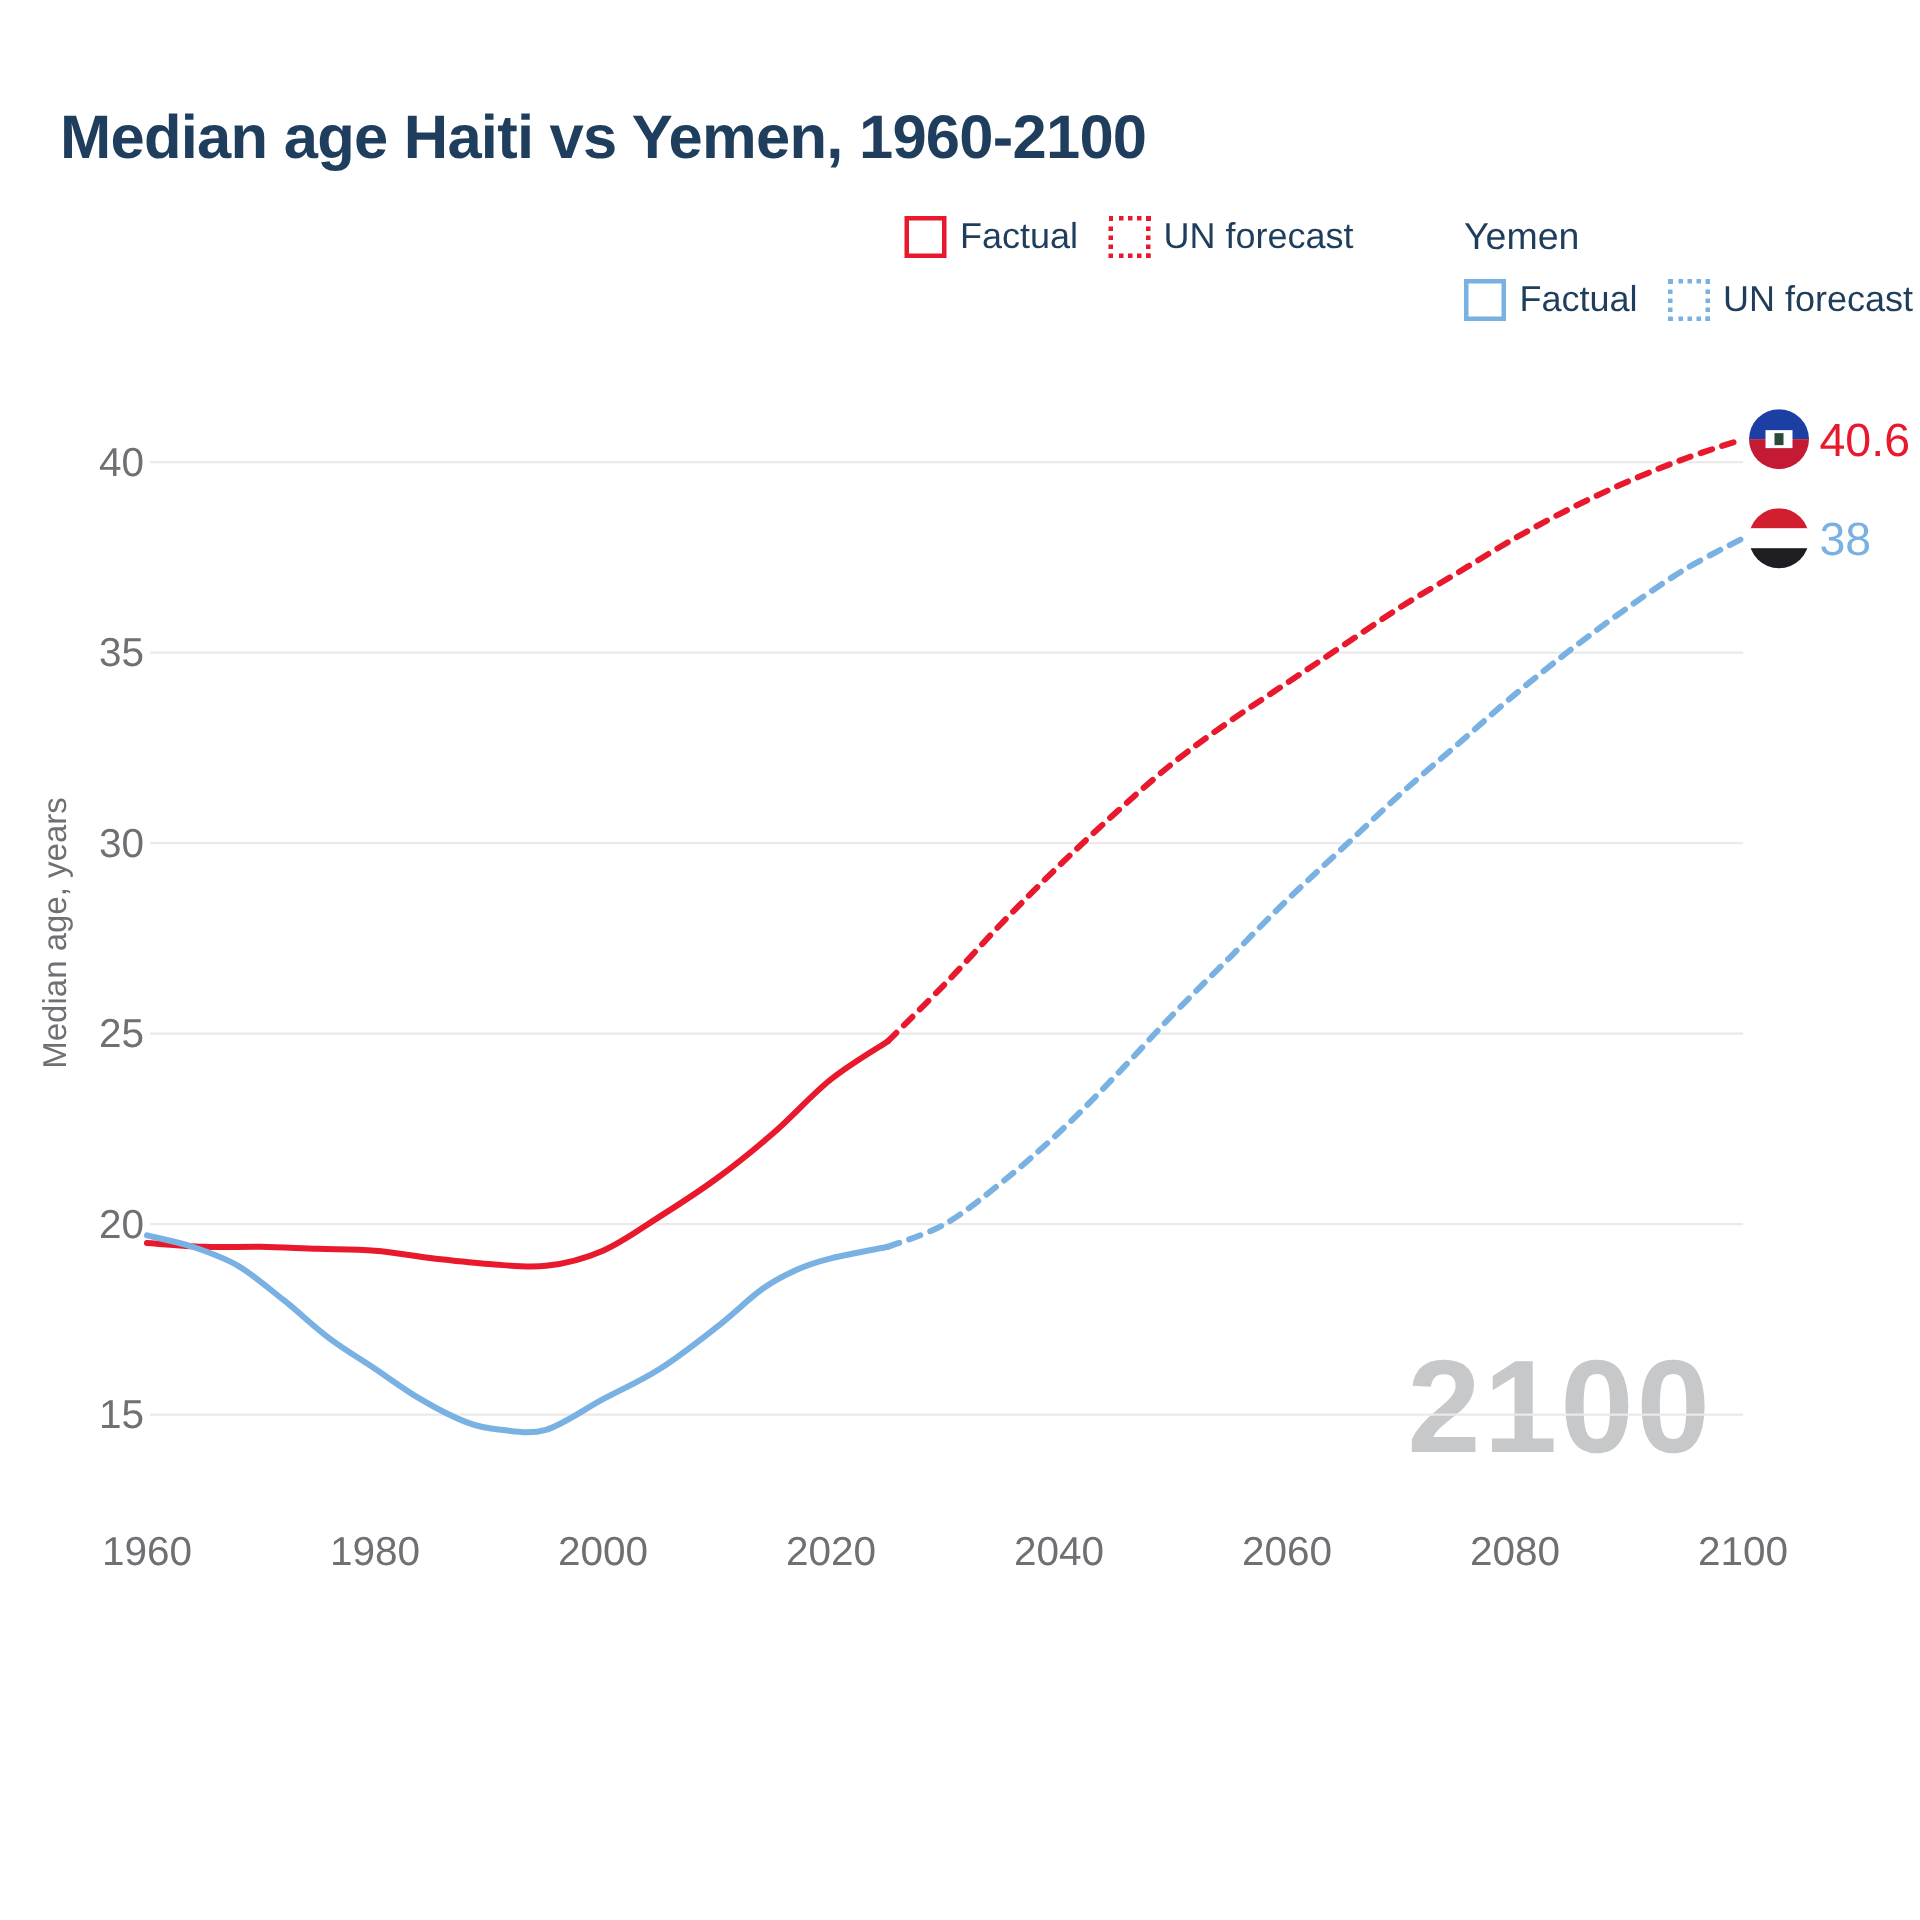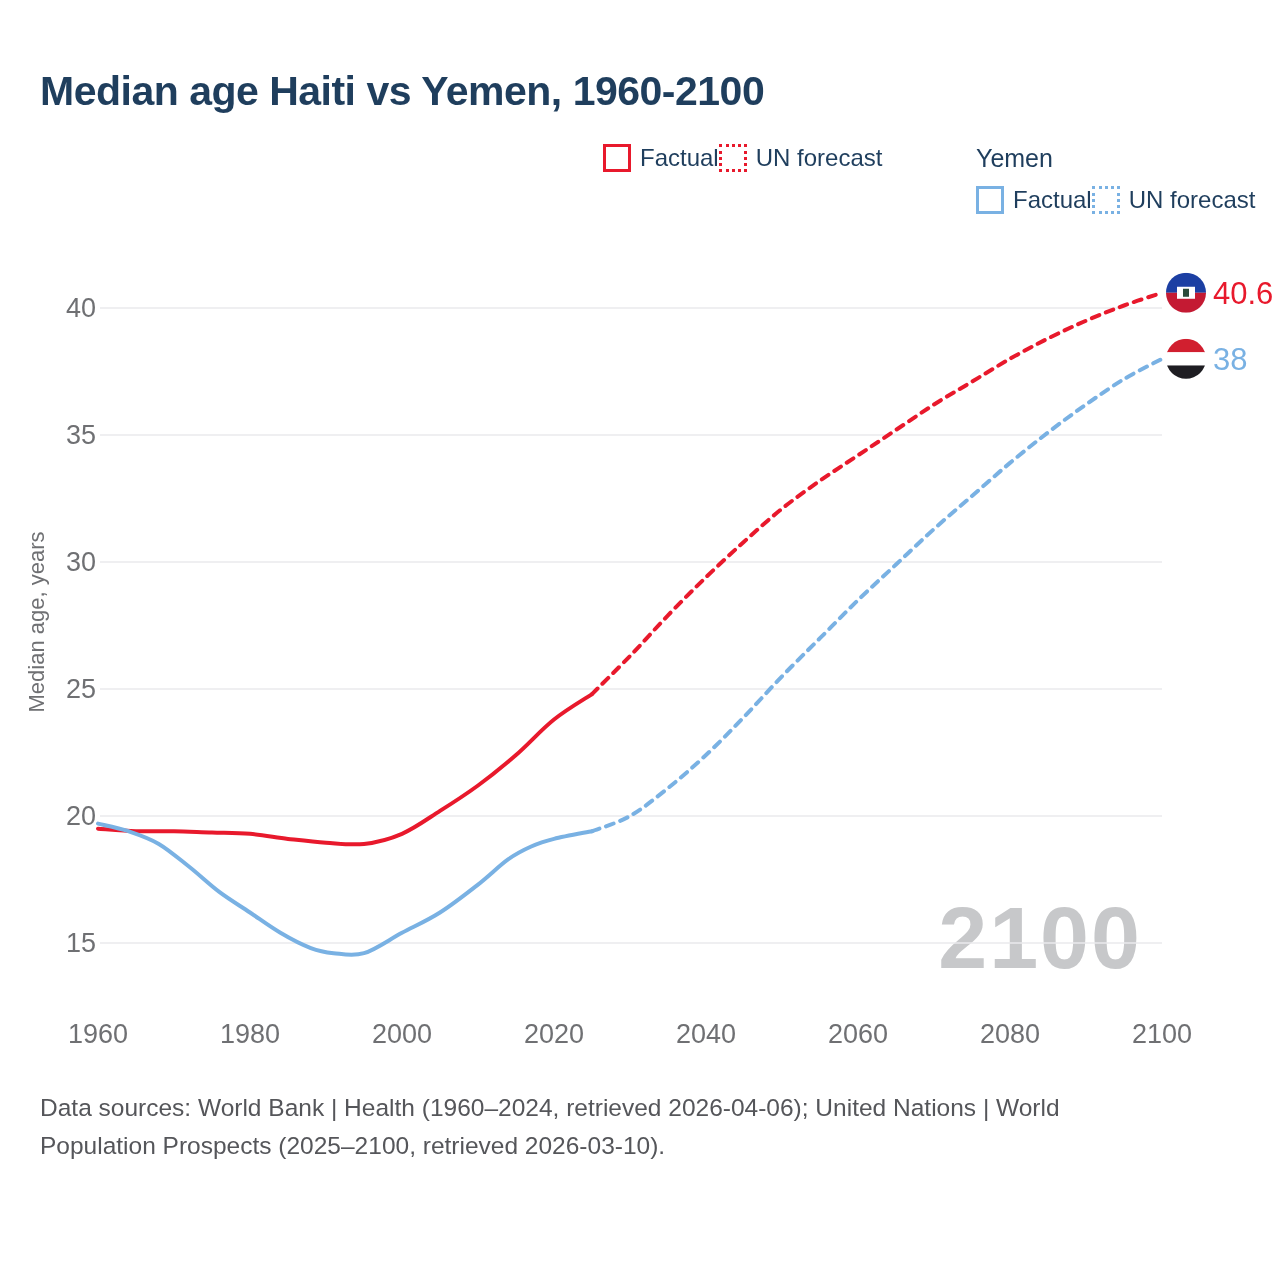--- a/index.html
+++ b/index.html
@@ -4,21 +4,21 @@
 <style>
   html,body{margin:0;padding:0;background:#ffffff;}
   body{width:1280px;height:1280px;position:relative;overflow:hidden;
        font-family:"Liberation Sans", sans-serif;}
   .abs{position:absolute;}
   .title{left:40px;top:68px;font-size:41px;font-weight:700;color:#1f3e5d;letter-spacing:-0.5px;text-align:right;}
   .legend-group{position:absolute;top:144px;}
   .legend-group.g0{left:603px;}
   .legend-group.g1{left:940px;margin-left:36px;}
   .legend-title{font-size:25px;color:#1f3e5d;margin-bottom:13px;}
-  .legend-row{display:flex;align-items:center;}
+  .legend-row{display:flex;align-items:center;gap:20px;}
   .legend-item{display:flex;align-items:center;gap:9px;}
   .swatch{width:22px;height:22px;border-width:3px;border-style:solid;background:#fff;flex:0 0 auto;}
   .legend-label{font-size:24px;color:#1f3e5d;white-space:nowrap;}
   #chart-svg{position:absolute;left:0;top:0;}
   .footer{left:40px;top:1089px;width:1130px;color:#55565a;font-size:24.5px;line-height:38px;}
   .footer p{margin:0;}
 </style>
 </head>
 <body>
 
@@ -96,14 +96,13 @@
     <text x="1213" y="303.76" font-size="31" fill="#e8192c">40.6</text>
     <g clip-path="url(#flagclip1)">
       <rect x="1166" y="338.8" width="40" height="13.833333333333334" fill="#d11f2f"></rect>
       <rect x="1166" y="352.1333333333333" width="40" height="13.833333333333334" fill="#ffffff"></rect>
       <rect x="1166" y="365.4666666666667" width="40" height="13.833333333333334" fill="#1e1d22"></rect>
     </g>
     <text x="1213" y="369.8" font-size="31" fill="#79b1e3">38</text>
   </svg>
 
 <div class="abs footer">
-  <p>Data sources: World Bank | Health (1960–2024, retrieved 2026-04-06); United Nations | World Population Prospects (2025–2100, retrieved 2026-03-10).</p>
 </div>
 
 </body></html>

